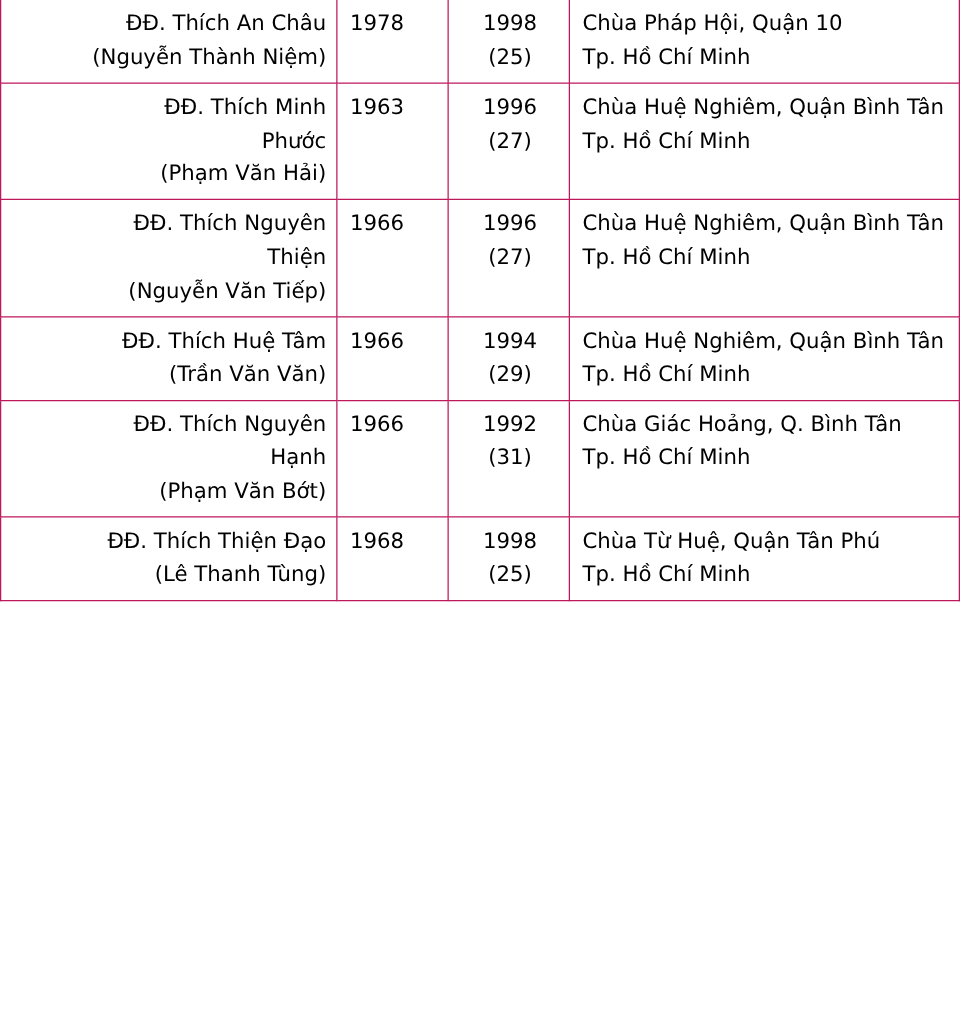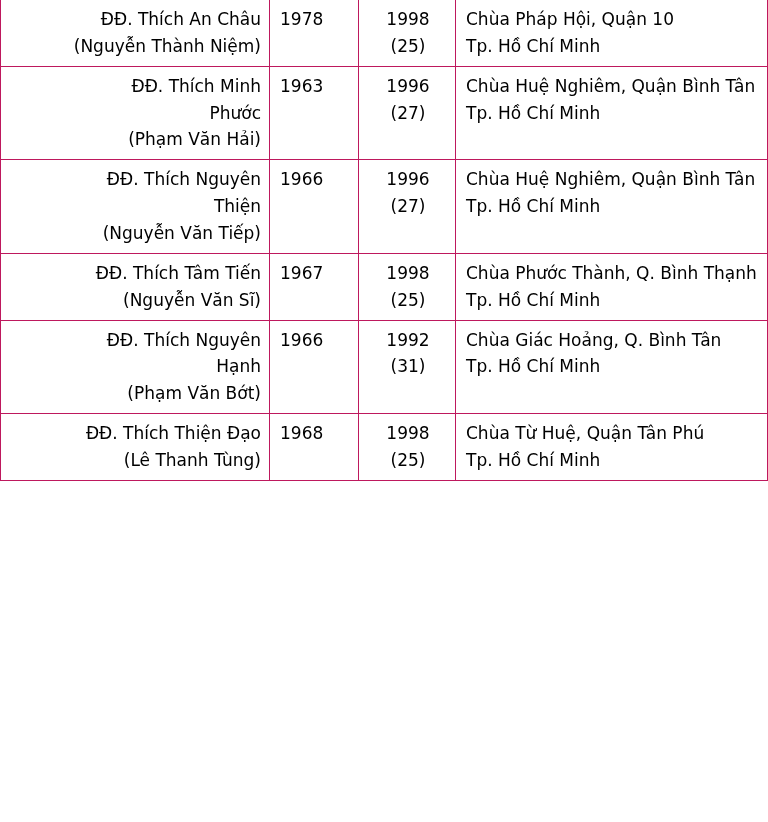--- a/index.html
+++ b/index.html
@@ -103,37 +103,37 @@
       <td class="col-ordination">
         <span class="line">1996</span>
         <span class="line">(27)</span>
       </td>
       <td class="col-address">
         <span class="line">Chùa Huệ Nghiêm, Quận Bình Tân</span>
         <span class="line">Tp. Hồ Chí Minh</span>
       </td>
     </tr>
 
-
-
     <tr>
       <td class="col-name">
-        <span class="line">ĐĐ. Thích Tâm Tiến</span>
-        <span class="line">(Nguyễn Văn Sĩ)</span>
+        <span class="line">ĐĐ. Thích Huệ Tâm</span>
+        <span class="line">(Trần Văn Văn)</span>
       </td>
-      <td class="col-birth">1967</td>
+      <td class="col-birth">1966</td>
       <td class="col-ordination">
-        <span class="line">1998</span>
-        <span class="line">(25)</span>
+        <span class="line">1994</span>
+        <span class="line">(29)</span>
       </td>
       <td class="col-address">
-        <span class="line">Chùa Phước Thành, Q. Bình Thạnh</span>
+        <span class="line">Chùa Huệ Nghiêm, Quận Bình Tân</span>
         <span class="line">Tp. Hồ Chí Minh</span>
       </td>
     </tr>
+
+
 
 
     <tr>
       <td class="col-name">
         <span class="line">ĐĐ. Thích Nguyên</span>
         <span class="line">Hạnh</span>
         <span class="line">(Phạm Văn Bớt)</span>
       </td>
       <td class="col-birth">1966</td>
       <td class="col-ordination">

